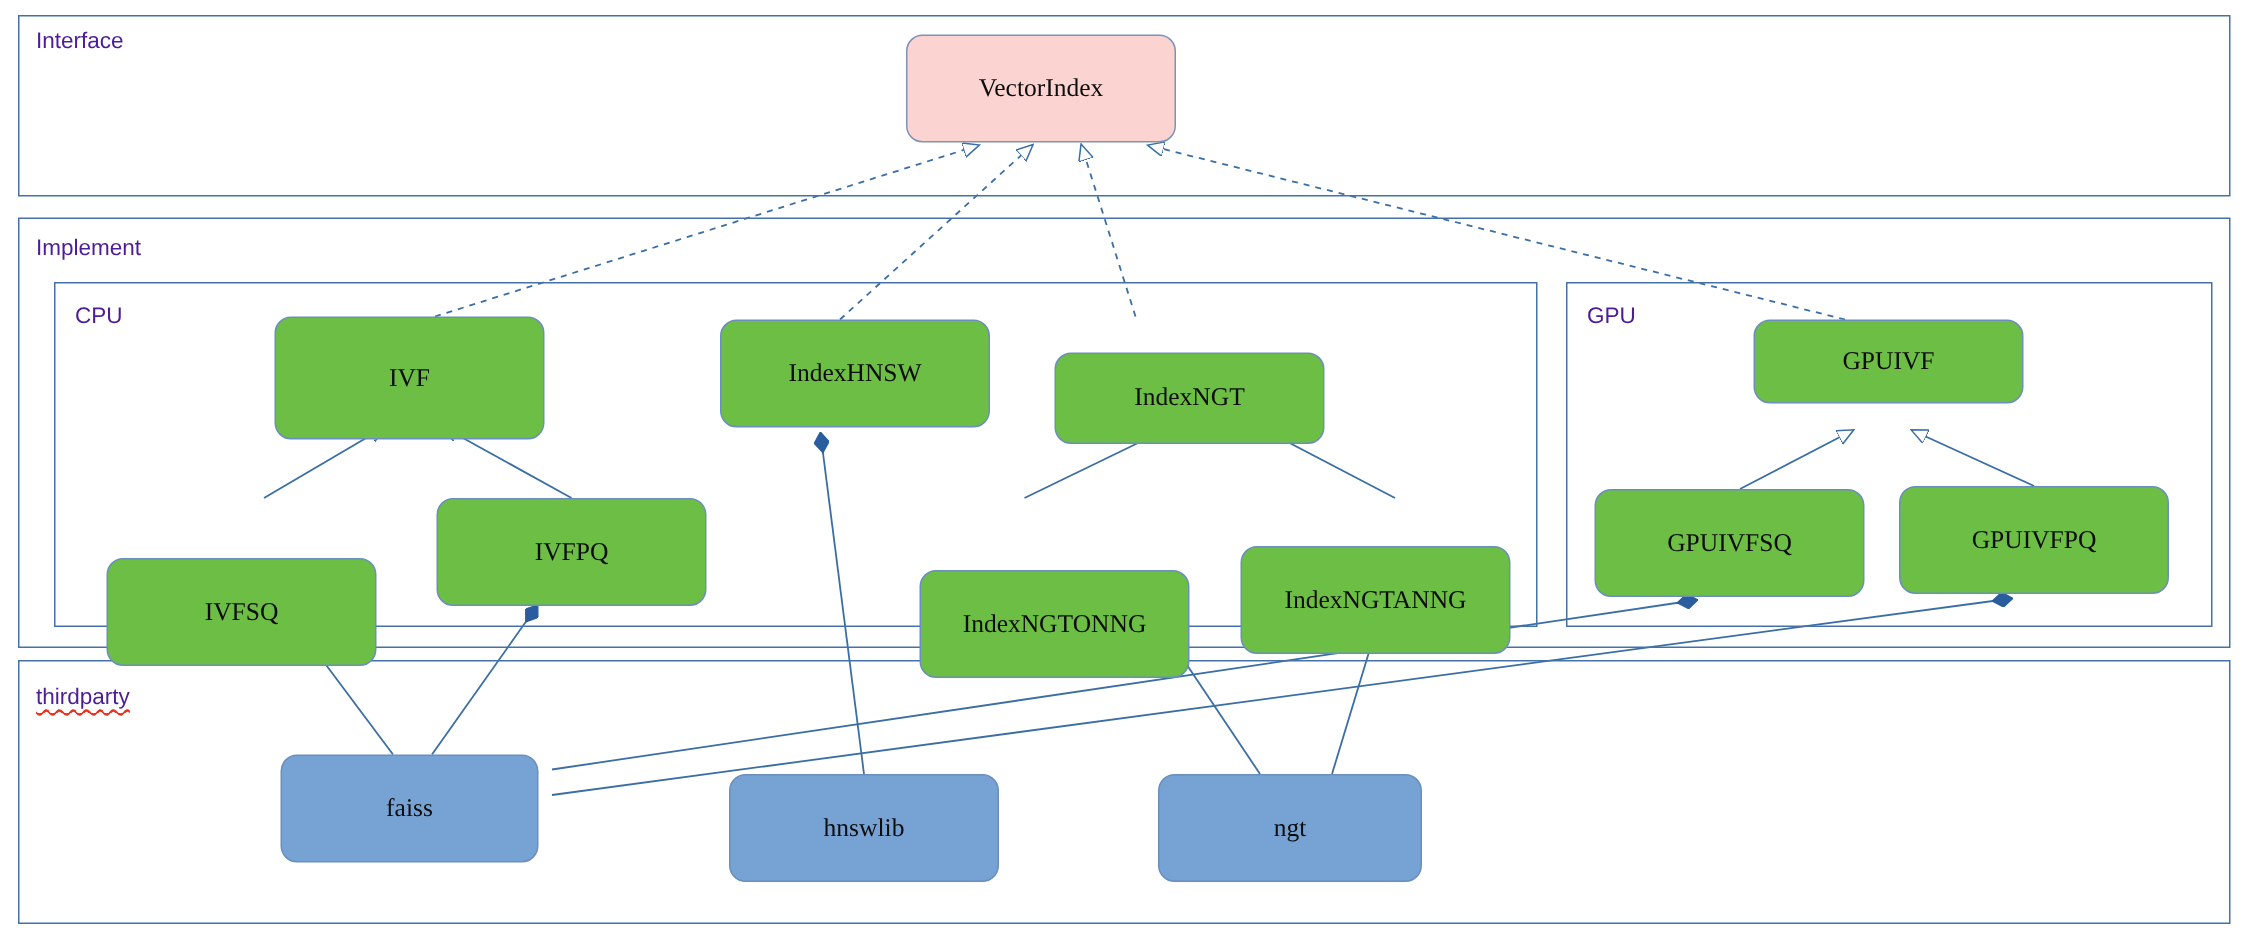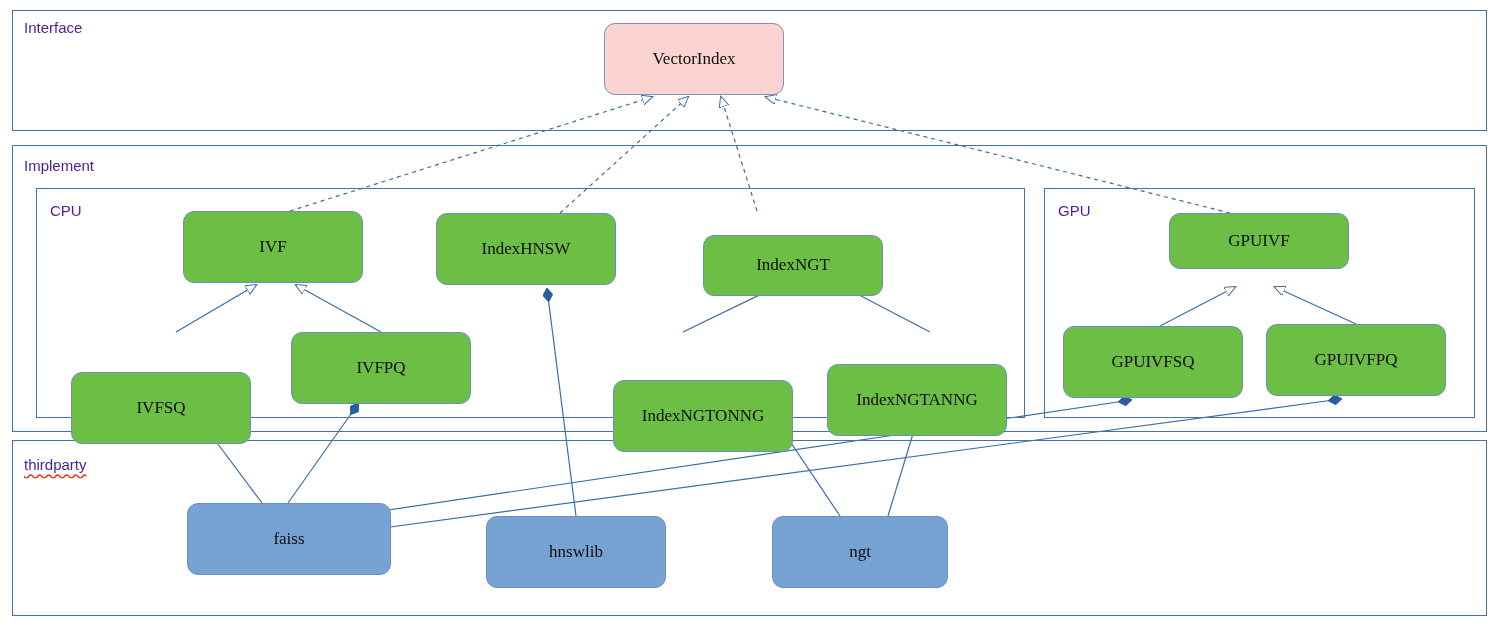--- a/index.html
+++ b/index.html
@@ -102,28 +102,28 @@
       <div class="container-label" style="left: 24px; top: 158px;">Implement</div>
       <div class="container-box" style="left: 36px; top: 188px; width: 989px; height: 230px;"></div>
       <div class="container-label" style="left: 50px; top: 203px; text-align: right;">CPU</div>
       <div class="container-box" style="left: 1044px; top: 188px; width: 431px; height: 230px;"></div>
       <div class="container-label" style="left: 1058px; top: 203px;">GPU</div>
       <div class="container-box" style="left: 12px; top: 440px; width: 1475px; height: 176px;"></div>
       <div class="container-label misspelled" style="left: 24px; top: 457px;">thirdparty</div>
     </div>
   <div id="nodes-layer">
       <div class="node pink" style="left: 604px; top: 23px; width: 180px; height: 72px;">VectorIndex</div>
-      <div class="node green" style="left: 183px; top: 211px; width: 180px; height: 72px;">IVF</div>
-      <div class="node green" style="left: 436px; top: 213px; width: 180px; height: 72px;">IndexHNSW</div>
+      <div class="node green" style="left: 183px; top: 211px; width: 180px; height: 82px;">IVF</div>
+      <div class="node green" style="left: 480px; top: 213px; width: 180px; height: 72px;">IndexHNSW</div>
       <div class="node green" style="left: 703px; top: 211px; width: 180px; height: 61px; margin-top: 24px;">IndexNGT</div>
       <div class="node green" style="left: 71px; top: 332px; width: 180px; height: 72px; margin-top: 40px;">IVFSQ</div>
       <div class="node green" style="left: 291px; top: 332px; width: 180px; height: 72px;">IVFPQ</div>
       <div class="node green" style="left: 613px; top: 332px; width: 180px; height: 72px; margin-top: 48px;">IndexNGTONNG</div>
       <div class="node green" style="left: 827px; top: 332px; width: 180px; height: 72px; margin-top: 32px;">IndexNGTANNG</div>
       <div class="node green" style="left: 1169px; top: 213px; width: 180px; height: 56px;">GPUIVF</div>
       <div class="node green" style="left: 1063px; top: 326px; width: 180px; height: 72px;">GPUIVFSQ</div>
       <div class="node green" style="left: 1266px; top: 324px; width: 180px; height: 72px;">GPUIVFPQ</div>
-      <div class="node blue" style="left: 187px; top: 503px; width: 204px; height: 72px;">faiss</div>
+      <div class="node blue" style="left: 187px; top: 503px; width: 172px; height: 72px;">faiss</div>
       <div class="node blue" style="left: 486px; top: 516px; width: 180px; height: 72px; text-align: right;">hnswlib</div>
       <div class="node blue" style="left: 772px; top: 516px; width: 176px; height: 72px;">ngt</div>
     </div>
 
 </div>
 
 </body></html>

